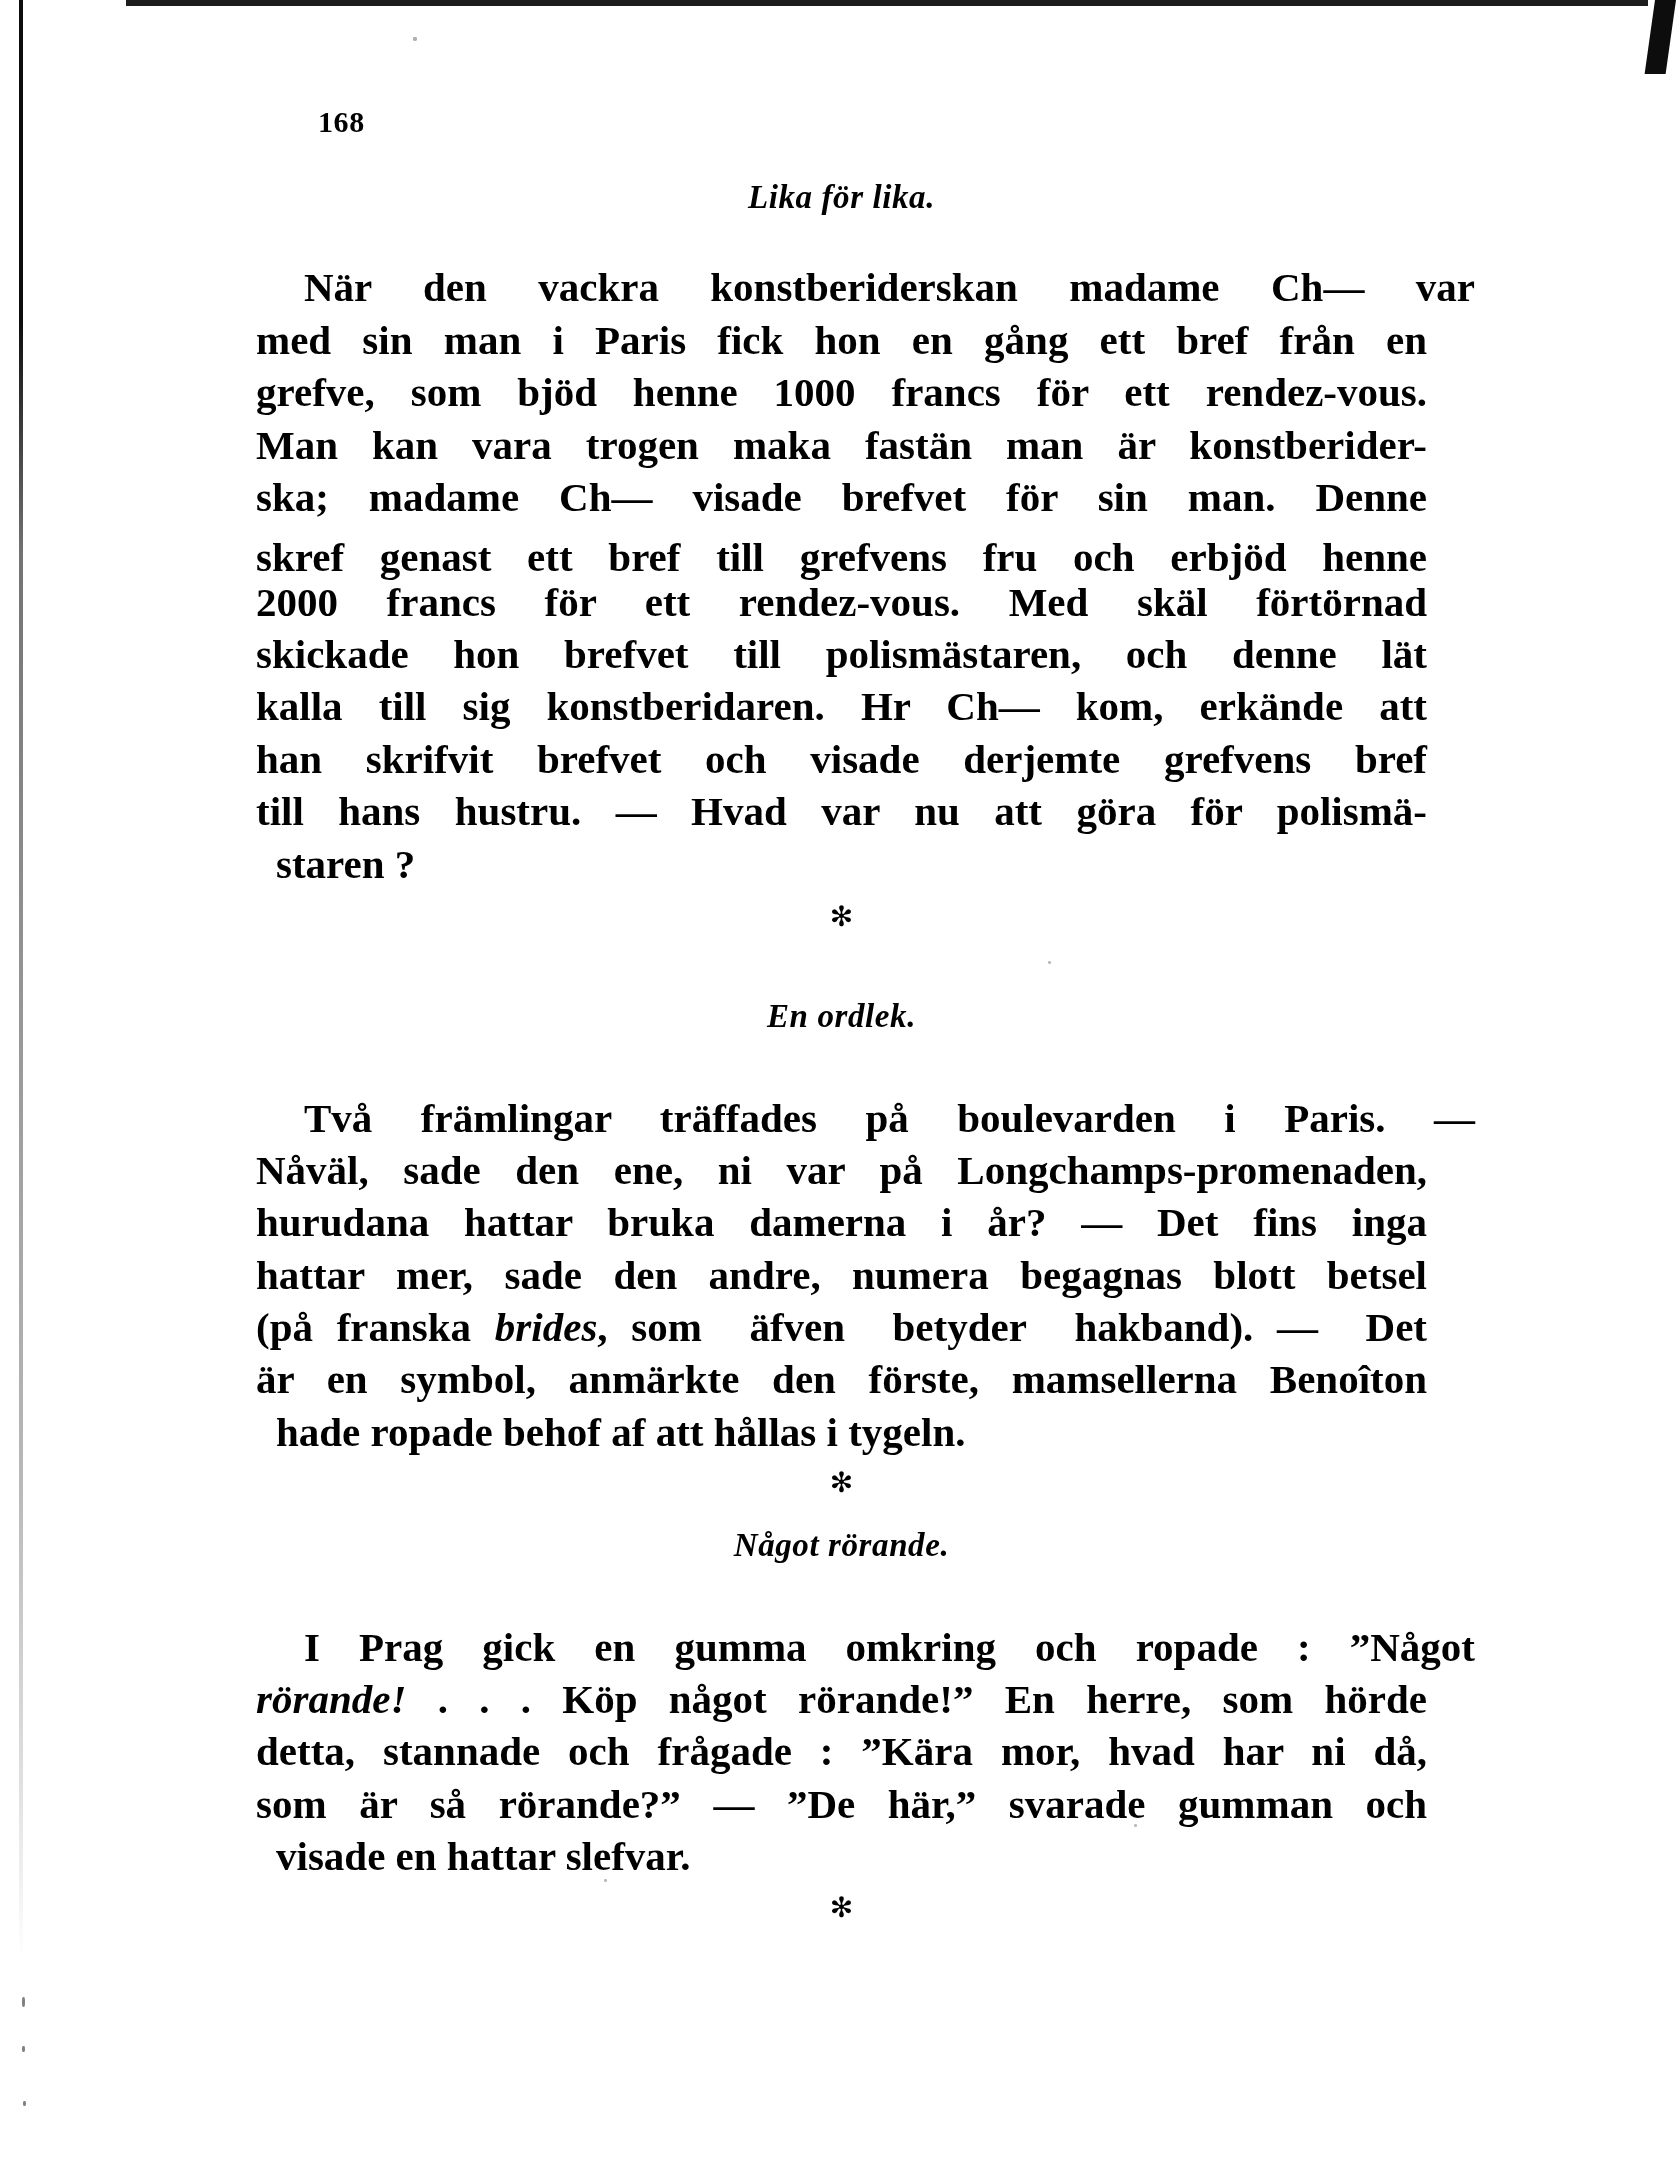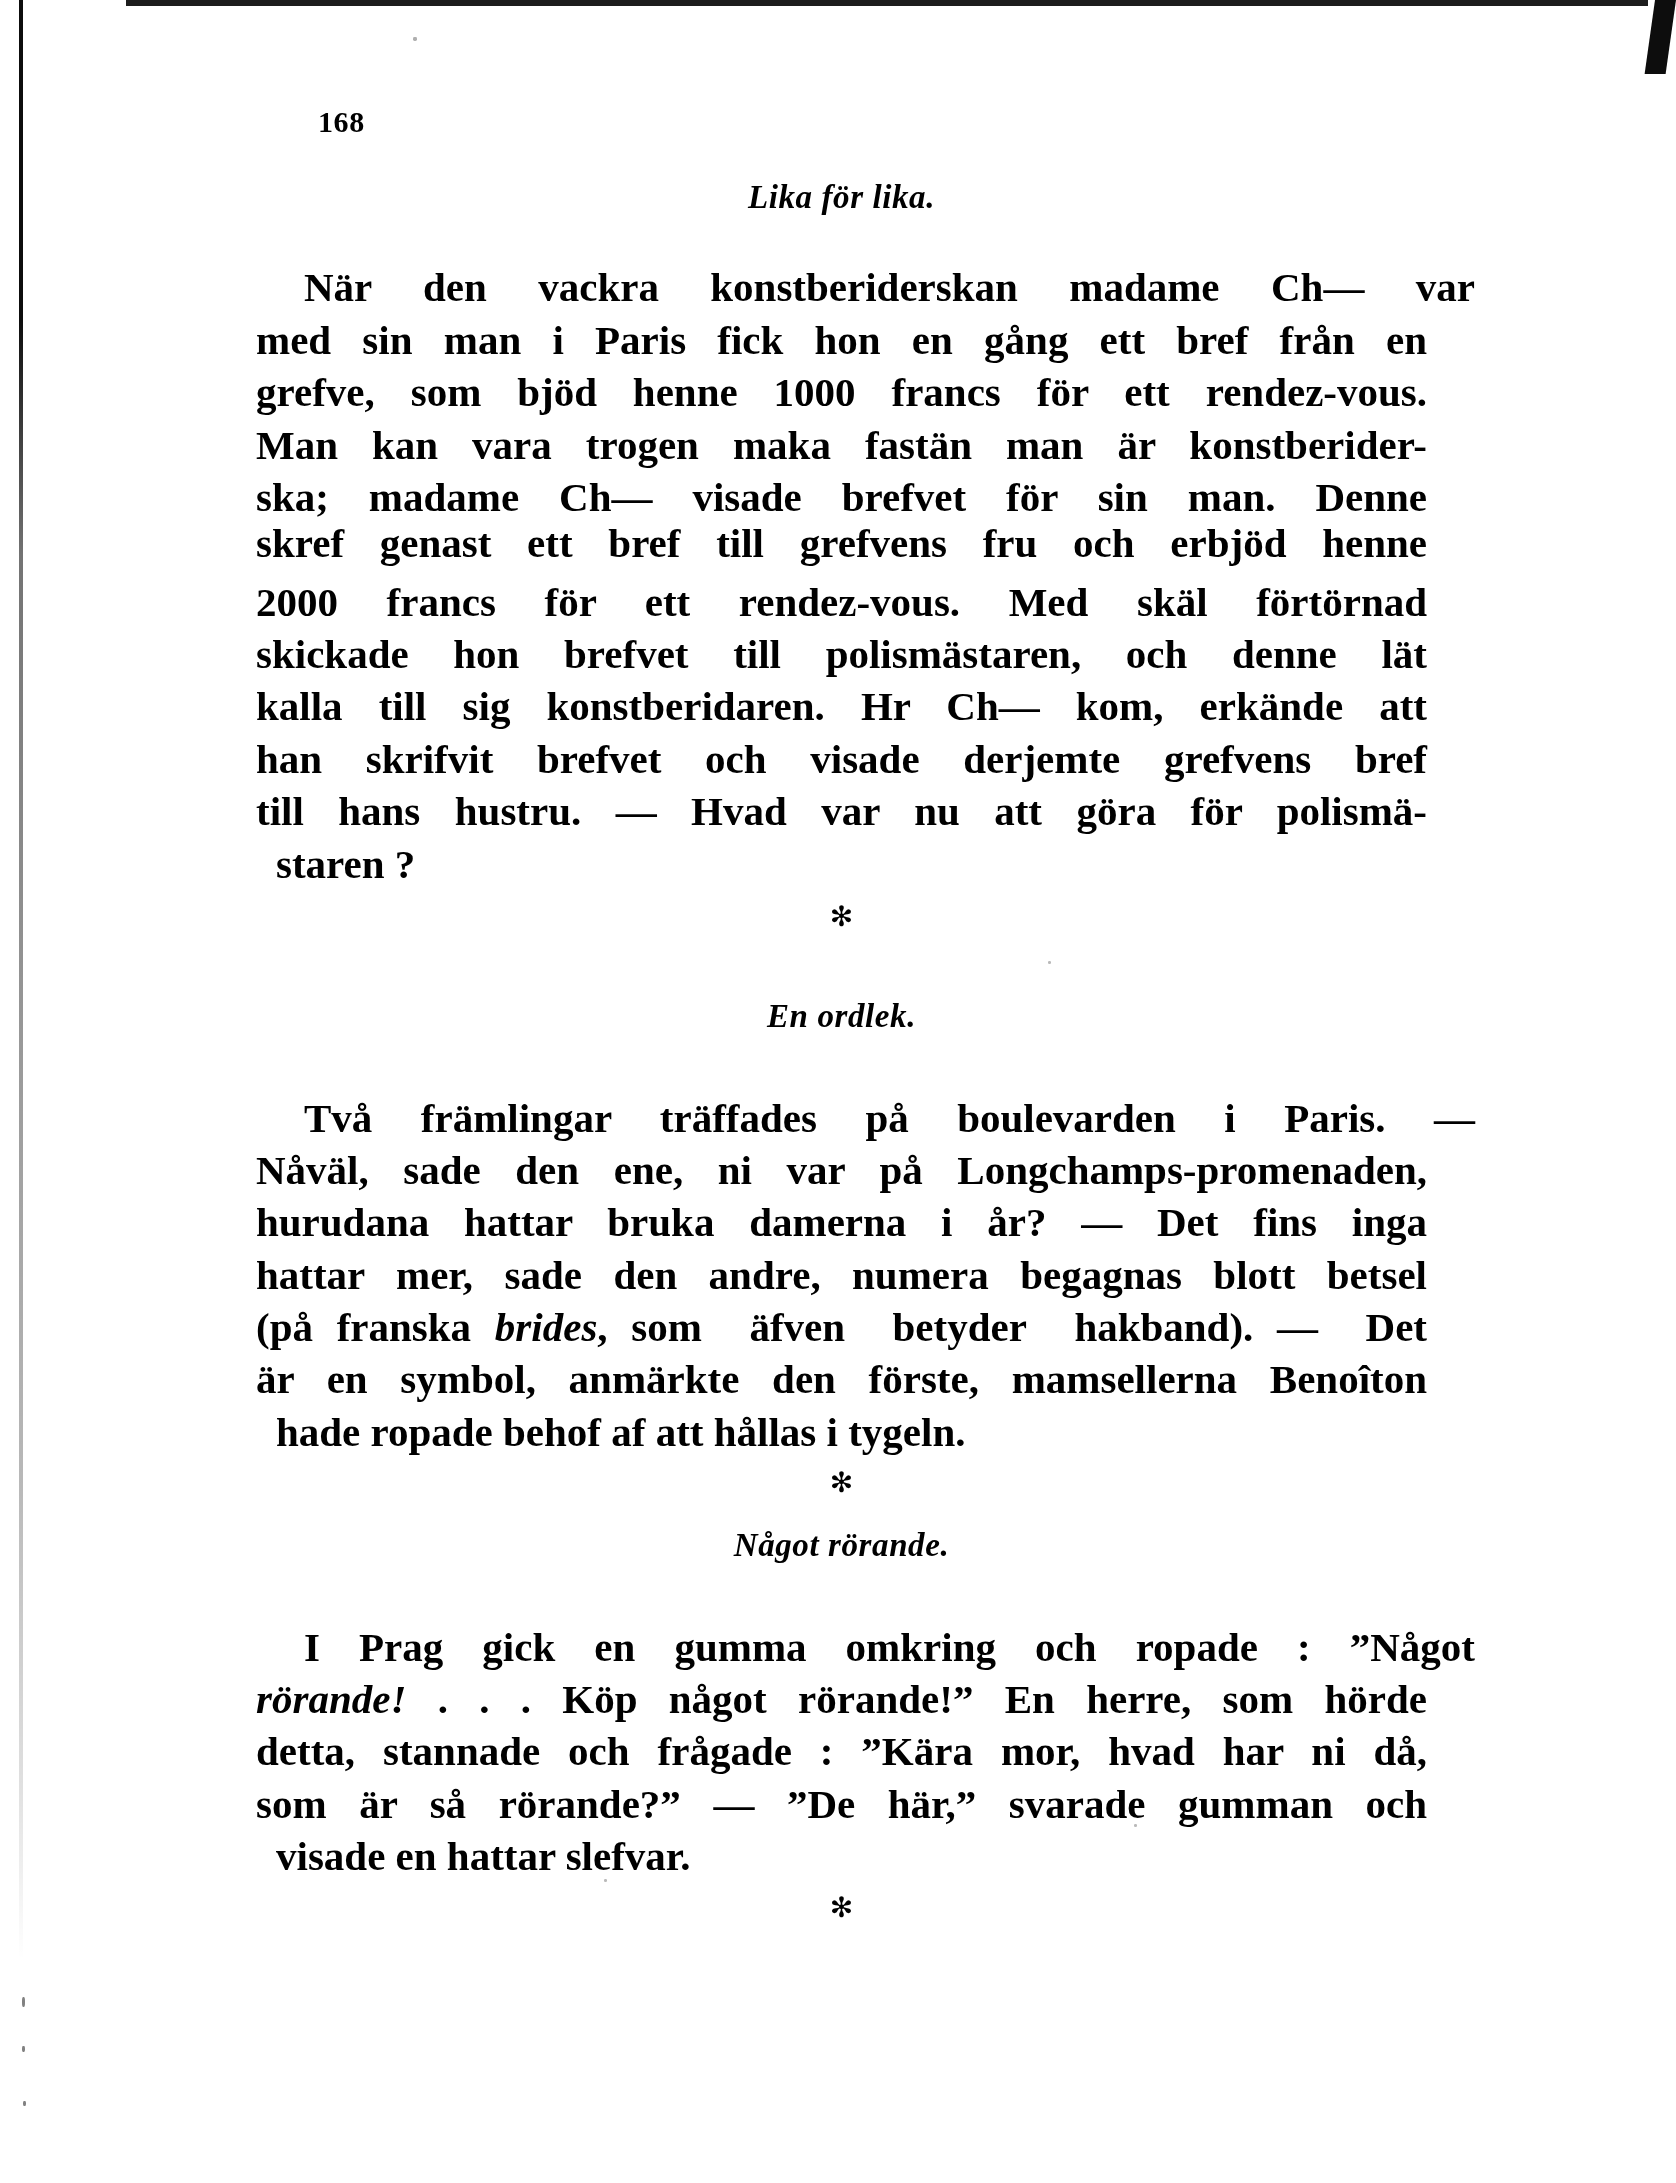--- a/index.html
+++ b/index.html
@@ -139,21 +139,21 @@
     <div class="folio">168</div>
 
     <div class="story" style="top:179px;">
       <div class="heading">Lika för lika.</div>
 
       <div class="ln justify" style="top:84px;  padding-left:48px;">När  den  vackra  konstberiderskan  madame  Ch—  var</div>
       <div class="ln justify" style="top:137px;">med  sin  man  i  Paris  fick  hon  en  gång  ett  bref  från  en</div>
       <div class="ln justify" style="top:189px;">grefve,  som  bjöd  henne  1000  francs  för  ett  rendez-vous.</div>
       <div class="ln justify" style="top:242px;">Man  kan  vara  trogen  maka  fastän  man  är  konstberider-</div>
       <div class="ln justify" style="top:294px;">ska;  madame  Ch—  visade  brefvet  för  sin  man.   Denne</div>
-      <div class="ln justify" style="top:340px;">skref  genast  ett  bref  till  grefvens  fru  och  erbjöd  henne</div>
+      <div class="ln justify" style="top:354px;">skref  genast  ett  bref  till  grefvens  fru  och  erbjöd  henne</div>
       <div class="ln justify" style="top:399px;">2000  francs  för  ett  rendez-vous.   Med  skäl  förtörnad</div>
       <div class="ln justify" style="top:451px;">skickade  hon  brefvet  till  polismästaren,  och  denne  lät</div>
       <div class="ln justify" style="top:503px;">kalla  till  sig  konstberidaren.   Hr  Ch—  kom,  erkände  att</div>
       <div class="ln justify" style="top:556px;">han  skrifvit  brefvet  och  visade  derjemte  grefvens  bref</div>
       <div class="ln justify" style="top:608px;">till  hans  hustru. —  Hvad  var  nu  att  göra  för  polismä-</div>
       <div class="ln left" style="top:661px;">staren ?</div>
 
       <div class="sep" style="top:724px;">✻</div>
     </div>
 

